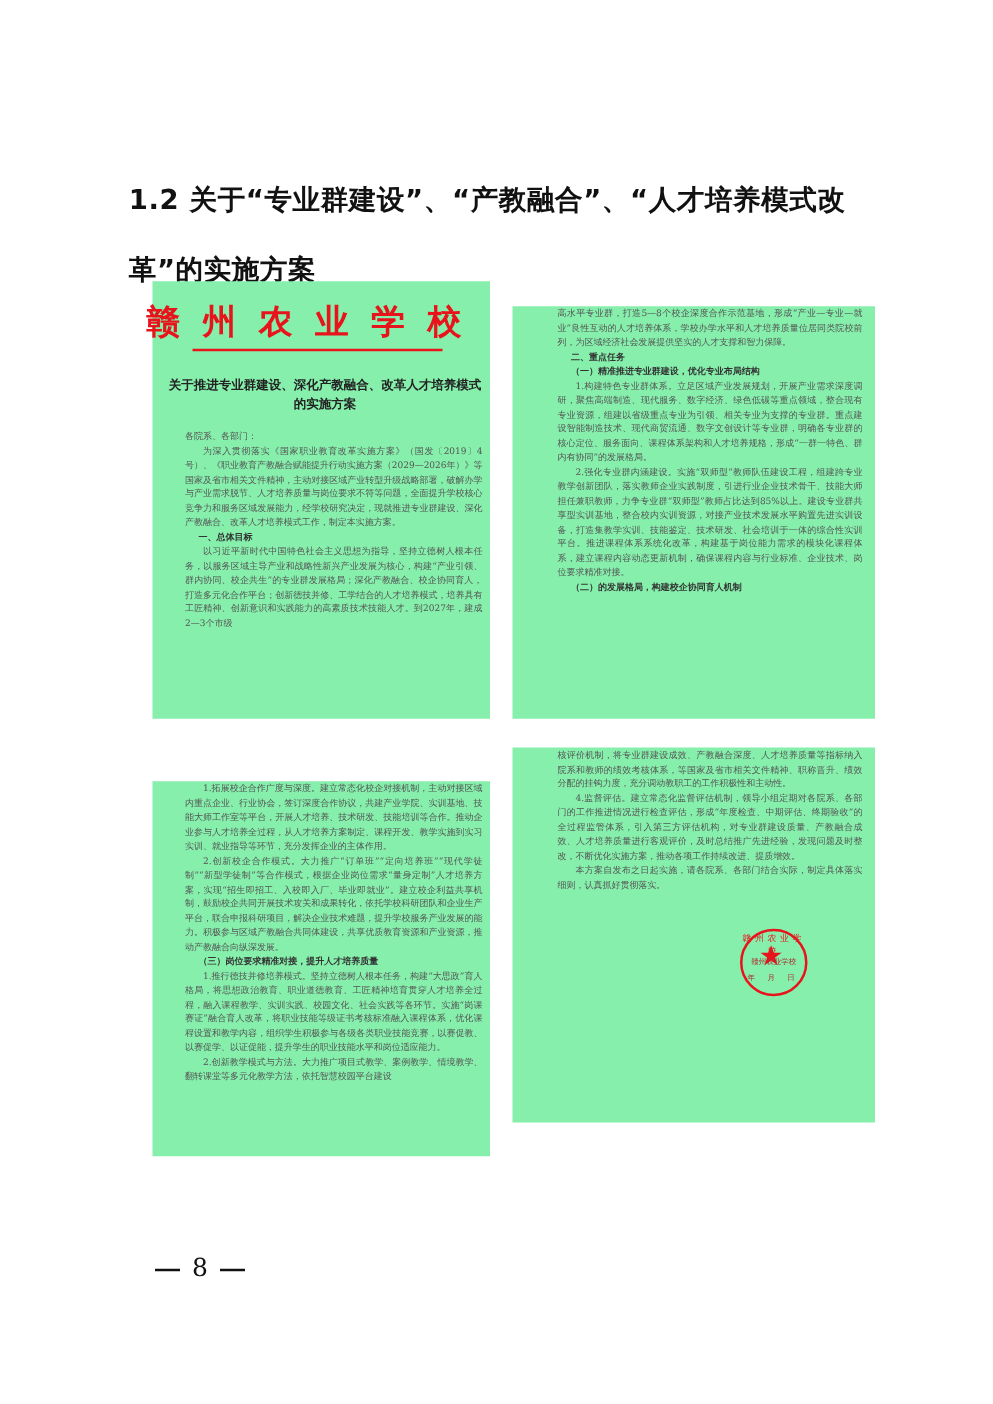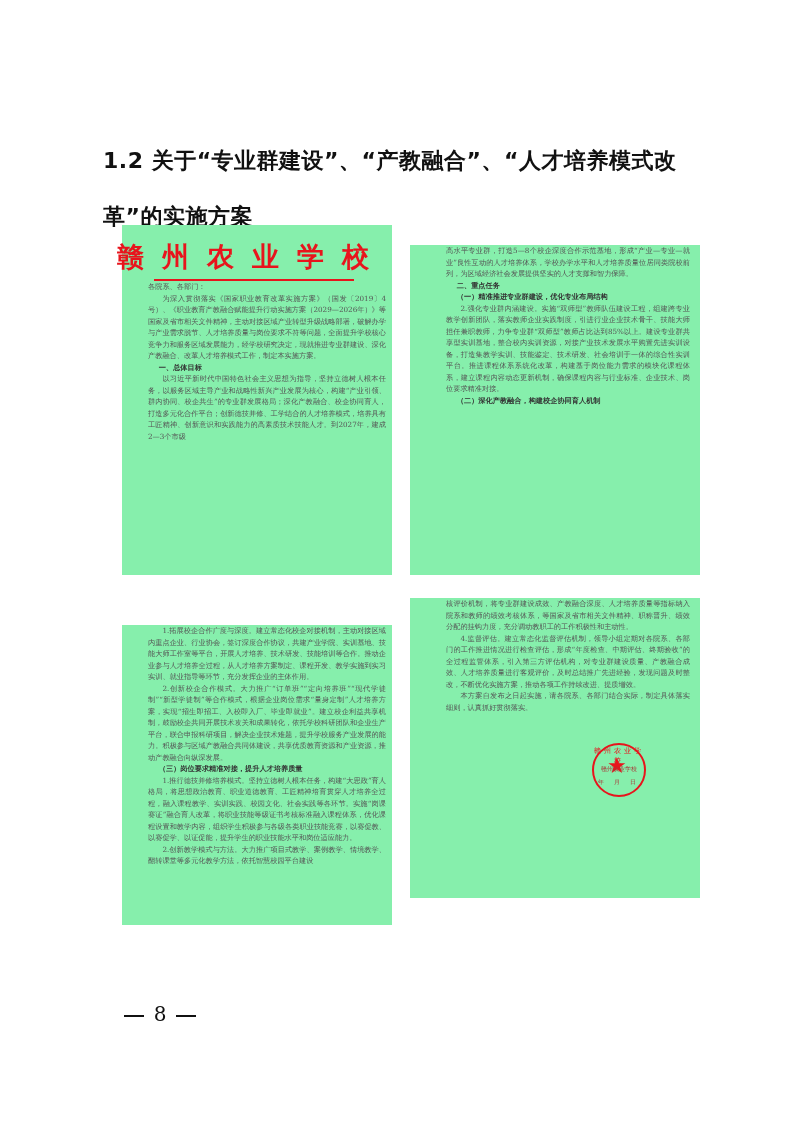--- a/index.html
+++ b/index.html
@@ -50,35 +50,37 @@
   .page-number .dash { display: inline-block; width: 20px; height: 2px; background: #111; vertical-align: middle; margin: 0 10px; }
 </style>
 </head>
 <body>
 
 <div class="heading">1.2 关于“专业群建设”、“产教融合”、“人才培养模式改革”的实施方案</div>
 
 <div class="scan" id="p1">
   <div class="letterhead">赣州农业学校</div>
   <div class="redline"></div>
+  <div class="doc-title">关于推进专业群建设、深化产教融合、改革人才培养模式的实施方案</div>
   <div class="txt">
     <p class="noindent">各院系、各部门：</p>
     <p>为深入贯彻落实《国家职业教育改革实施方案》（国发〔2019〕4号）、《职业教育产教融合赋能提升行动实施方案（2029—2026年）》等国家及省市相关文件精神，主动对接区域产业转型升级战略部署，破解办学与产业需求脱节、人才培养质量与岗位要求不符等问题，全面提升学校核心竞争力和服务区域发展能力，经学校研究决定，现就推进专业群建设、深化产教融合、改革人才培养模式工作，制定本实施方案。</p>
     <p class="h1">一、总体目标</p>
     <p>以习近平新时代中国特色社会主义思想为指导，坚持立德树人根本任务，以服务区域主导产业和战略性新兴产业发展为核心，构建“产业引领、群内协同、校企共生”的专业群发展格局；深化产教融合、校企协同育人，打造多元化合作平台；创新德技并修、工学结合的人才培养模式，培养具有工匠精神、创新意识和实践能力的高素质技术技能人才。到2027年，建成2—3个市级</p>
   </div>
 </div>
 
 <div class="scan" id="p2">
   <div class="txt">
     <p class="noindent">高水平专业群，打造5—8个校企深度合作示范基地，形成“产业—专业—就业”良性互动的人才培养体系，学校办学水平和人才培养质量位居同类院校前列，为区域经济社会发展提供坚实的人才支撑和智力保障。</p>
     <p class="h1">二、重点任务</p>
     <p class="h2">（一）精准推进专业群建设，优化专业布局结构</p>
+    <p>1.构建特色专业群体系。立足区域产业发展规划，开展产业需求深度调研，聚焦高端制造、现代服务、数字经济、绿色低碳等重点领域，整合现有专业资源，组建以省级重点专业为引领、相关专业为支撑的专业群。重点建设智能制造技术、现代商贸流通、数字文创设计等专业群，明确各专业群的核心定位、服务面向、课程体系架构和人才培养规格，形成“一群一特色、群内有协同”的发展格局。</p>
     <p>2.强化专业群内涵建设。实施“双师型”教师队伍建设工程，组建跨专业教学创新团队，落实教师企业实践制度，引进行业企业技术骨干、技能大师担任兼职教师，力争专业群“双师型”教师占比达到85%以上。建设专业群共享型实训基地，整合校内实训资源，对接产业技术发展水平购置先进实训设备，打造集教学实训、技能鉴定、技术研发、社会培训于一体的综合性实训平台。推进课程体系系统化改革，构建基于岗位能力需求的模块化课程体系，建立课程内容动态更新机制，确保课程内容与行业标准、企业技术、岗位要求精准对接。</p>
-    <p class="h2">（二）深化产教融合，构建校企协同育人机制</p>
+    <p class="h2">（二）的发展格局，构建校企协同育人机制</p>
   </div>
 </div>
 
 <div class="scan" id="p3">
   <div class="txt">
     <p>1.拓展校企合作广度与深度。建立常态化校企对接机制，主动对接区域内重点企业、行业协会，签订深度合作协议，共建产业学院、实训基地、技能大师工作室等平台，开展人才培养、技术研发、技能培训等合作。推动企业参与人才培养全过程，从人才培养方案制定、课程开发、教学实施到实习实训、就业指导等环节，充分发挥企业的主体作用。</p>
     <p>2.创新校企合作模式。大力推广“订单班”“定向培养班”“现代学徒制”“新型学徒制”等合作模式，根据企业岗位需求“量身定制”人才培养方案，实现“招生即招工、入校即入厂、毕业即就业”。建立校企利益共享机制，鼓励校企共同开展技术攻关和成果转化，依托学校科研团队和企业生产平台，联合申报科研项目，解决企业技术难题，提升学校服务产业发展的能力。积极参与区域产教融合共同体建设，共享优质教育资源和产业资源，推动产教融合向纵深发展。</p>
     <p class="h2">（三）岗位要求精准对接，提升人才培养质量</p>
     <p>1.推行德技并修培养模式。坚持立德树人根本任务，构建“大思政”育人格局，将思想政治教育、职业道德教育、工匠精神培育贯穿人才培养全过程，融入课程教学、实训实践、校园文化、社会实践等各环节。实施“岗课赛证”融合育人改革，将职业技能等级证书考核标准融入课程体系，优化课程设置和教学内容，组织学生积极参与各级各类职业技能竞赛，以赛促教、以赛促学、以证促能，提升学生的职业技能水平和岗位适应能力。</p>
     <p>2.创新教学模式与方法。大力推广项目式教学、案例教学、情境教学、翻转课堂等多元化教学方法，依托智慧校园平台建设</p>

